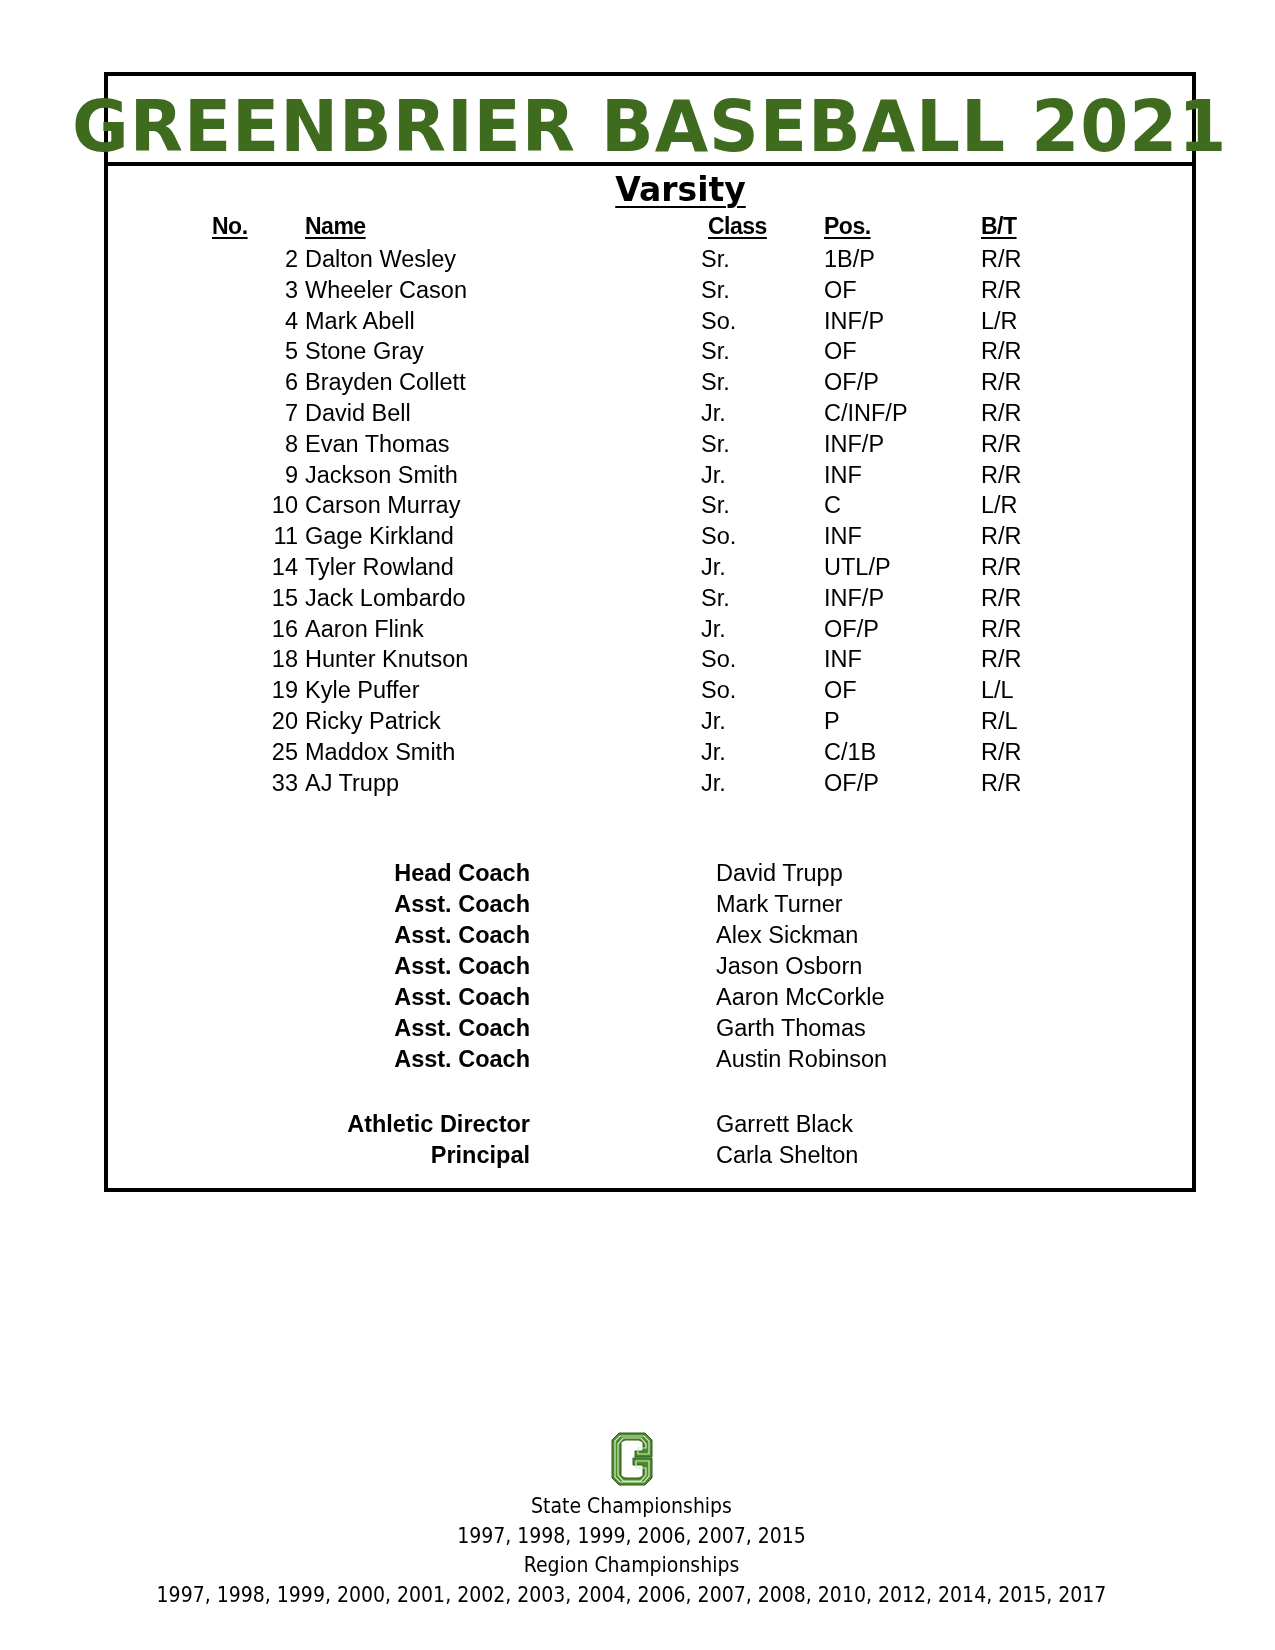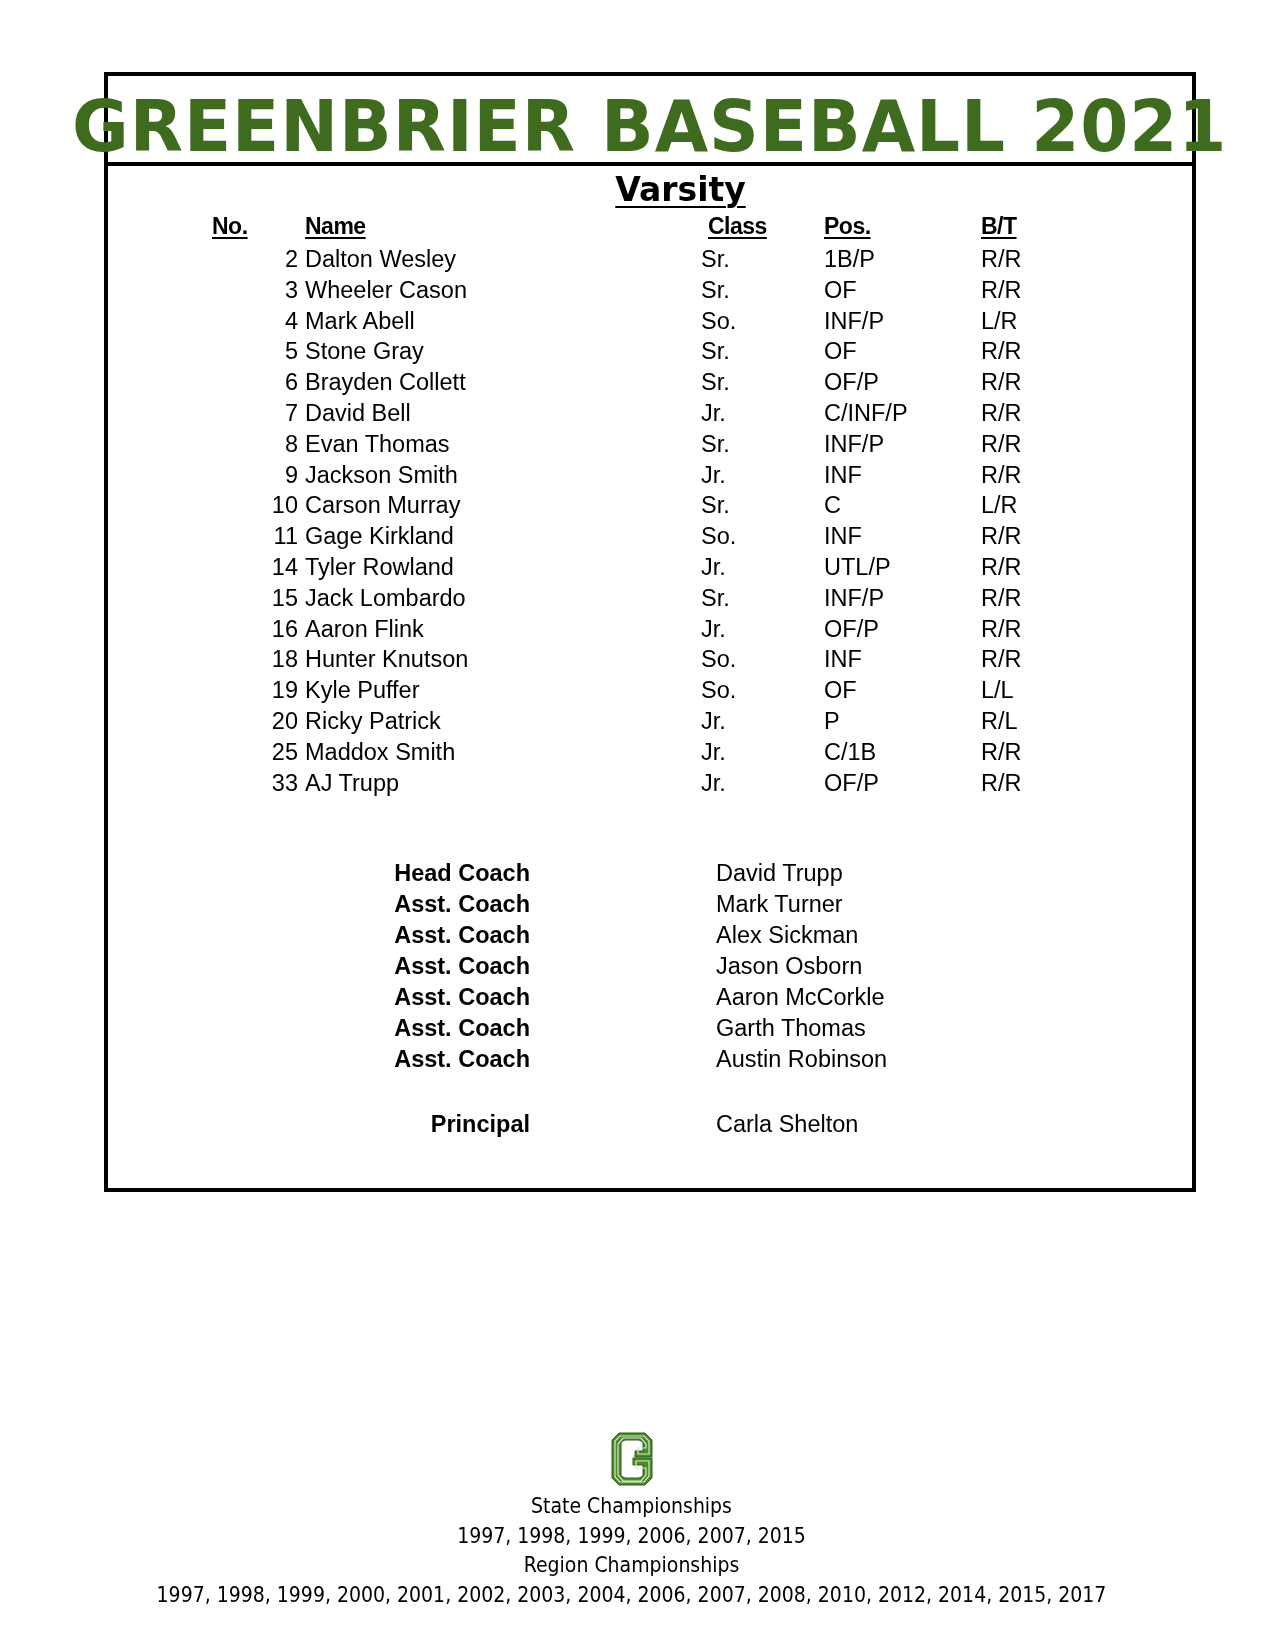--- a/index.html
+++ b/index.html
@@ -194,20 +194,24 @@
     <div class="staff-row">
         <span class="role">Asst. Coach</span>
         <span class="person">Garth Thomas</span>
       </div>
     <div class="staff-row">
         <span class="role">Asst. Coach</span>
         <span class="person">Austin Robinson</span>
       </div>
     <div class="staff-gap"></div>
     <div class="staff-row">
+        <span class="role">Athletic Director</span>
+        <span class="person">Garrett Black</span>
+      </div>
+    <div class="staff-row">
         <span class="role">Principal</span>
         <span class="person">Carla Shelton</span>
       </div>
   </div>
 </div>
 
 <div class="footer">
   <div class="logo">
     <svg width="42" height="54" viewBox="0 0 42 54">
       <polygon points="8,1 34,1 41,8 41,25 24,25 24,19 32,19 32,10 28,8 14,8 10,10 10,44 14,46 28,46 32,44 32,33 22,33 22,26 41,26 41,46 34,53 8,53 1,46 1,8" fill="#4a8a2a" stroke="#2f5f18" stroke-width="1"></polygon>

